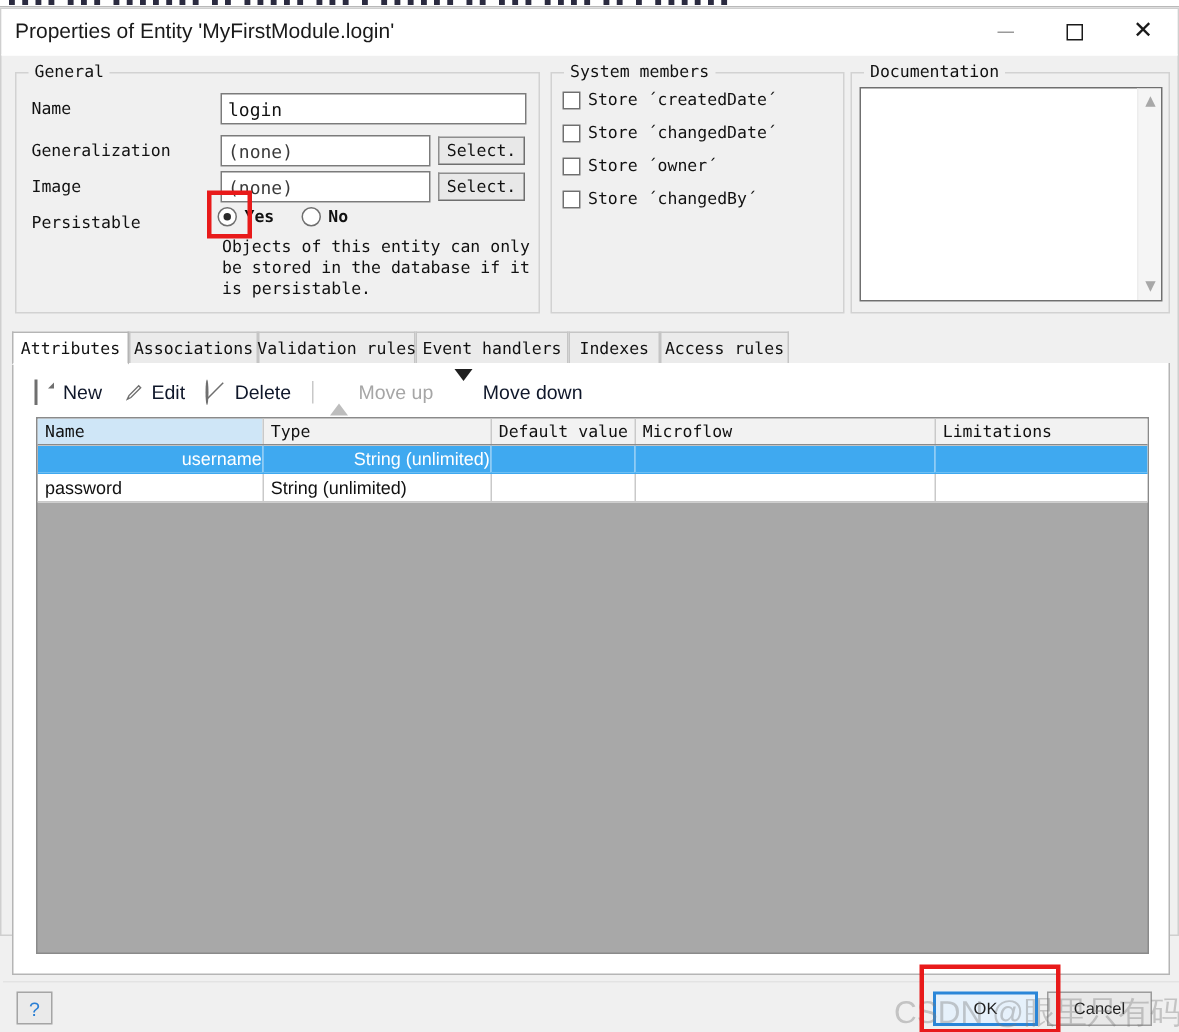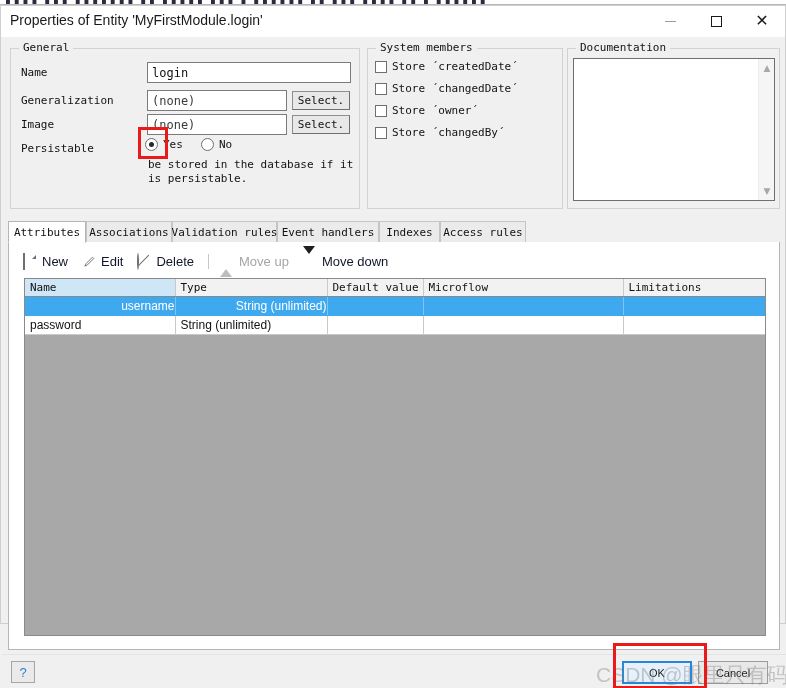--- a/index.html
+++ b/index.html
@@ -170,20 +170,21 @@
     position: absolute;
     left: 3px; top: 3px;
     width: 5px; height: 5px;
     border-radius: 50%;
     background: #2a2a2a;
   }
   .radio-label {
     font-family: "DejaVu Sans Mono", monospace;
     font-size: 11px;
     color: #111111;
+    font-weight: bold;
   }
   .hint {
     position: absolute;
     left: 145px; top: 153px;
     width: 210px;
     font-family: "DejaVu Sans Mono", monospace;
     font-size: 11px;
     line-height: 14px;
     color: #111111;
   }
@@ -510,20 +511,21 @@
           <span class="radio-circle checked"></span>
           <span class="radio-label">Yes</span>
         </div>
         <div class="radio-item">
           <span class="radio-circle"></span>
           <span class="radio-label">No</span>
         </div>
       </div>
 
       <div class="hint" style="left:137px; top:109px;">
+        <div>Objects of this entity can only</div>
         <div>be stored in the database if it</div>
         <div>is persistable.</div>
       </div>
     </div>
 
     <div class="groupbox" id="system-group">
       <div class="legend">System members</div>
 
       <div class="cb-row" style="left:7px; top:11px;">
         <span class="cb-box"></span>

